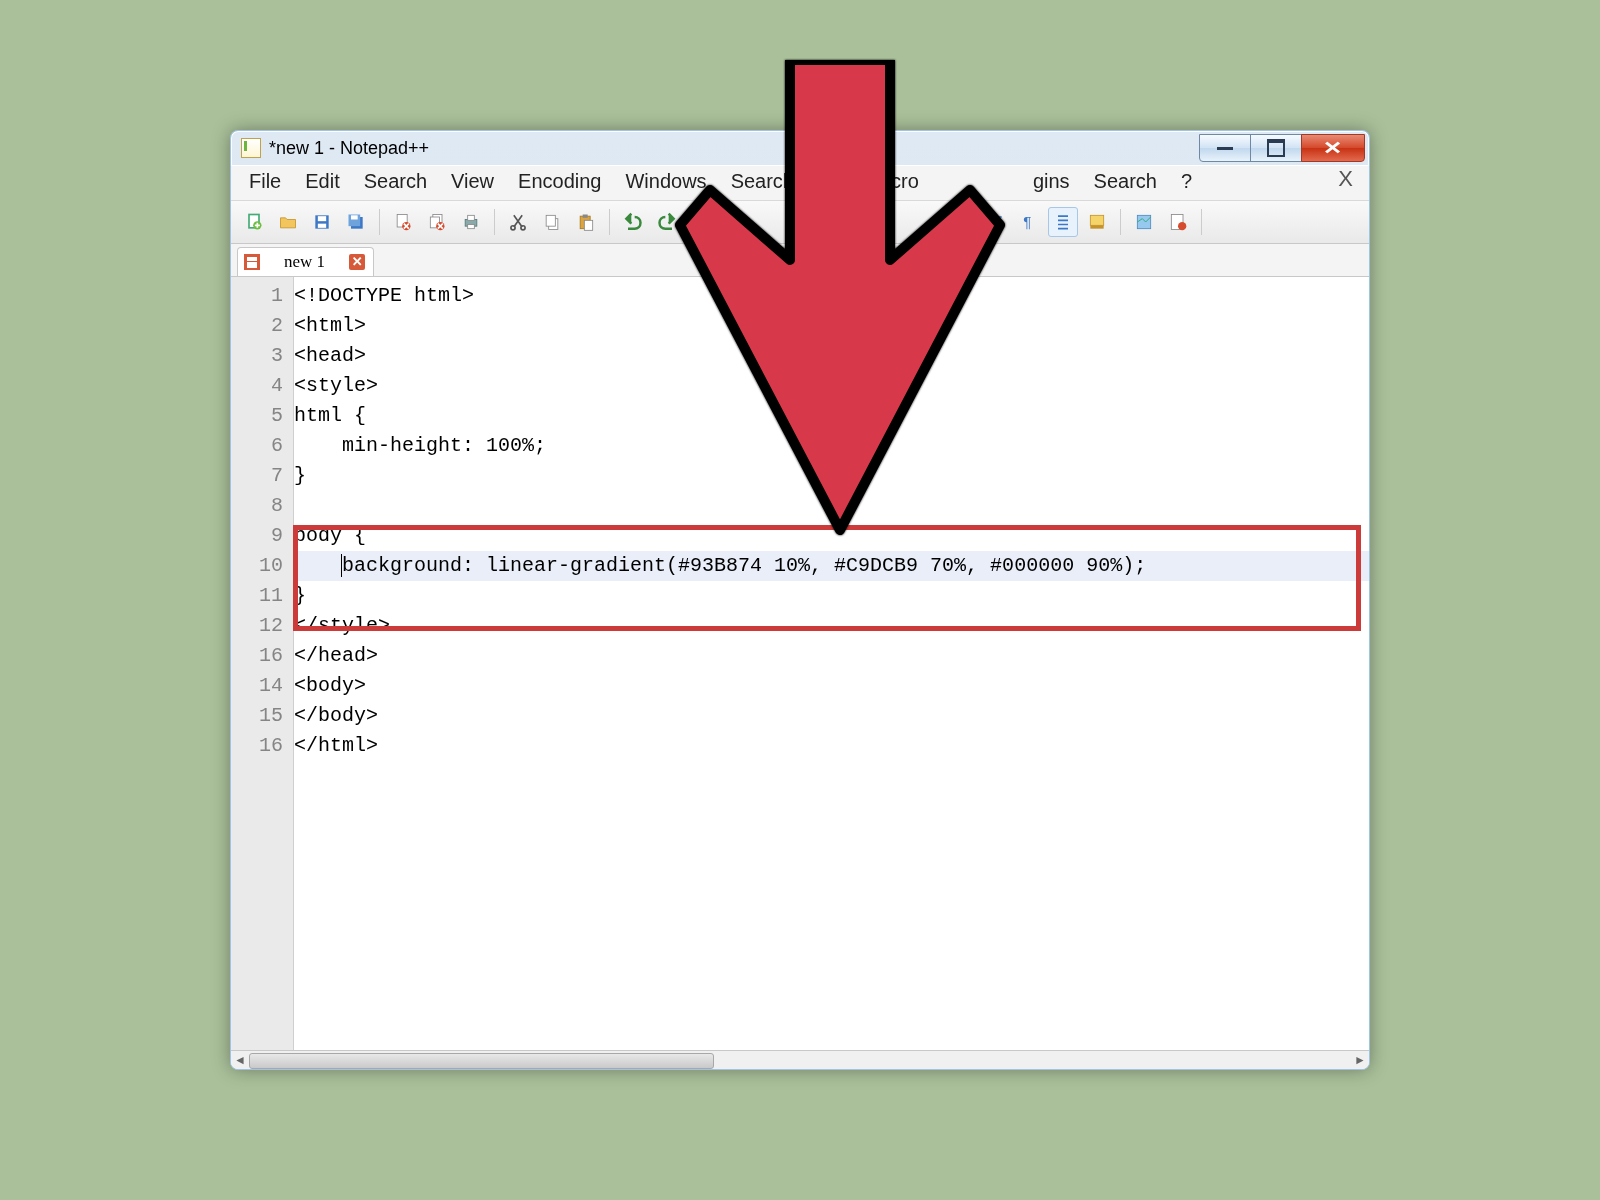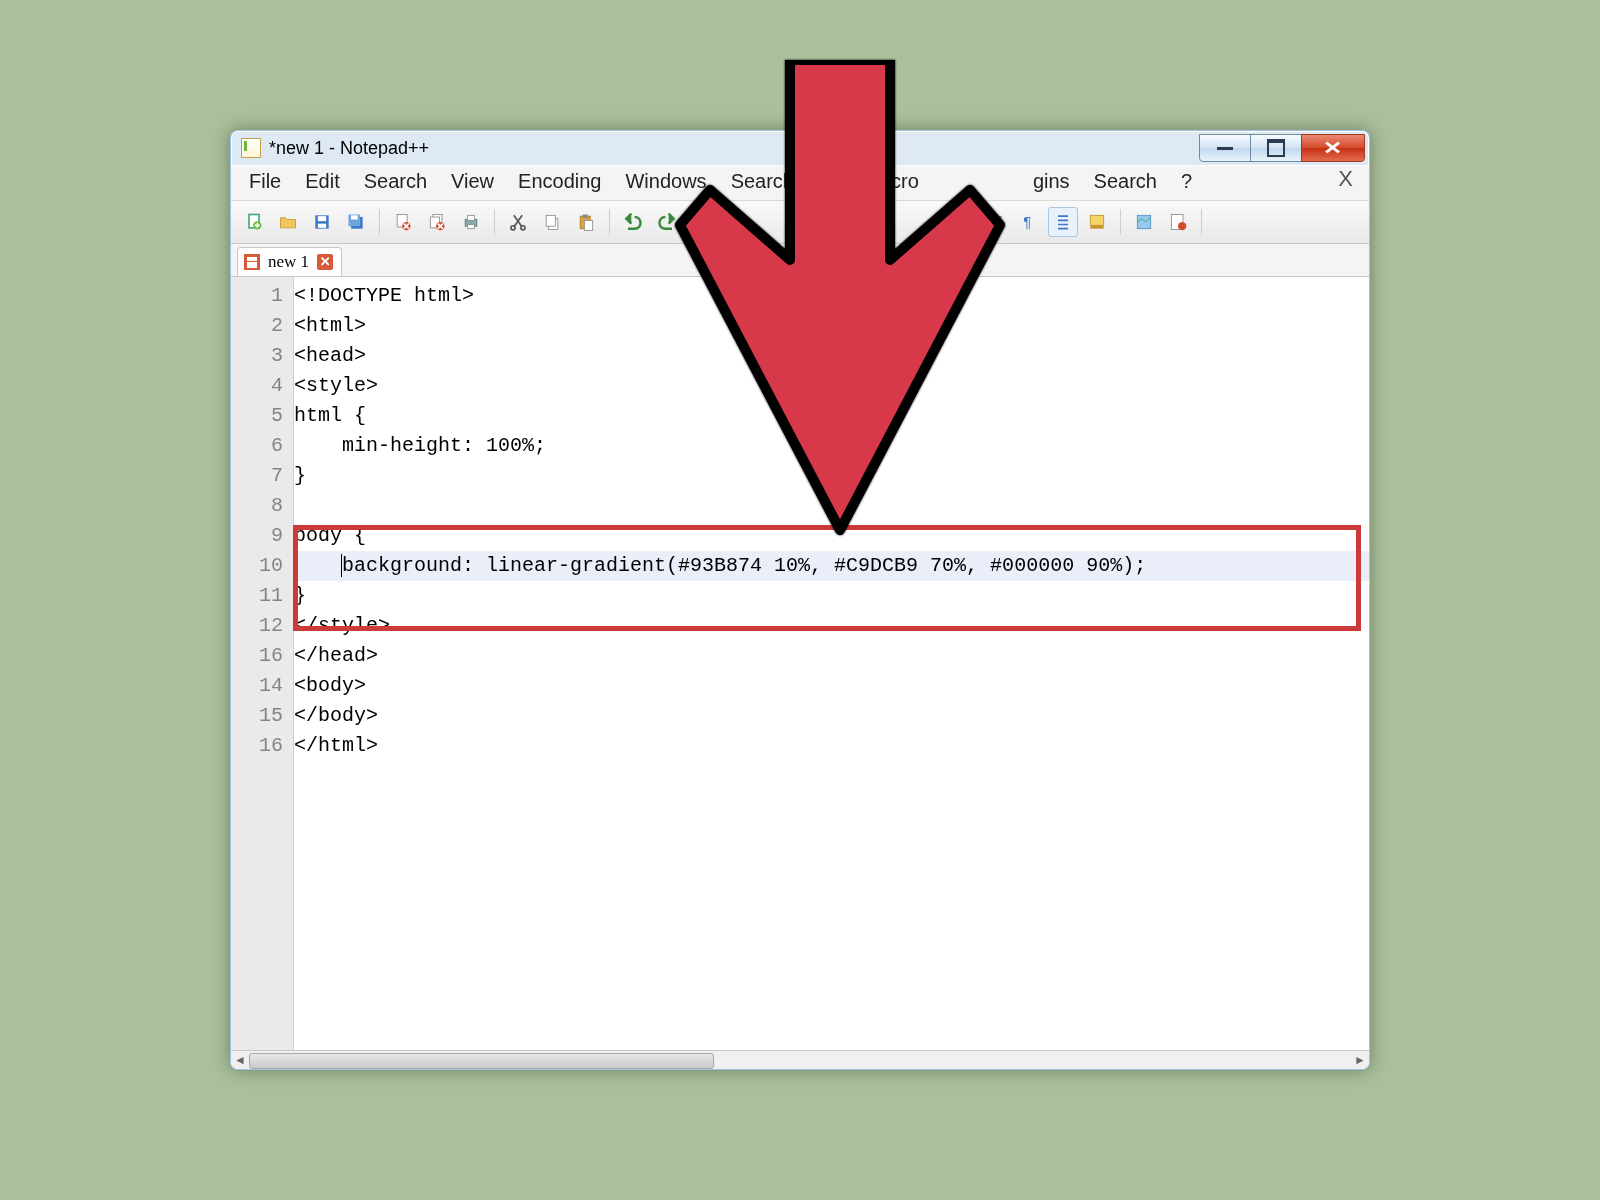--- a/index.html
+++ b/index.html
@@ -96,21 +96,21 @@
   background:#f4f4f4;
   border-bottom:1px solid #c8c8c8;
   height:32px;
   display:flex;align-items:flex-end;
   padding:0 6px;
 }
 .tab{
   background:#fff;border:1px solid #c8c8c8;border-bottom:none;
   border-radius:4px 4px 0 0;
   height:28px;padding:0 8px 0 6px;
-  display:flex;align-items:center;gap:8px;
+  display:flex;align-items:center;gap:24px;
   font-size:17px;font-family:"Tahoma";
 }
 .tab .unsaved{width:16px;height:16px;background:#d65a3a;position:relative;}
 .tab .unsaved::after{content:"";position:absolute;left:3px;right:3px;bottom:2px;top:8px;background:#fff;}
 .tab .unsaved::before{content:"";position:absolute;left:3px;right:3px;top:3px;height:4px;background:#fff;}
 .tab .closetab{
   width:16px;height:16px;background:#d65a3a;border-radius:2px;
   display:flex;align-items:center;justify-content:center;
   color:#fff;font-size:13px;font-weight:bold;
 }

